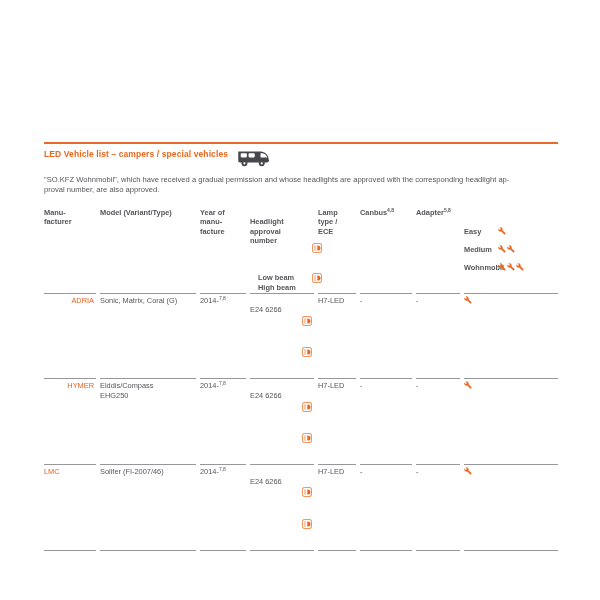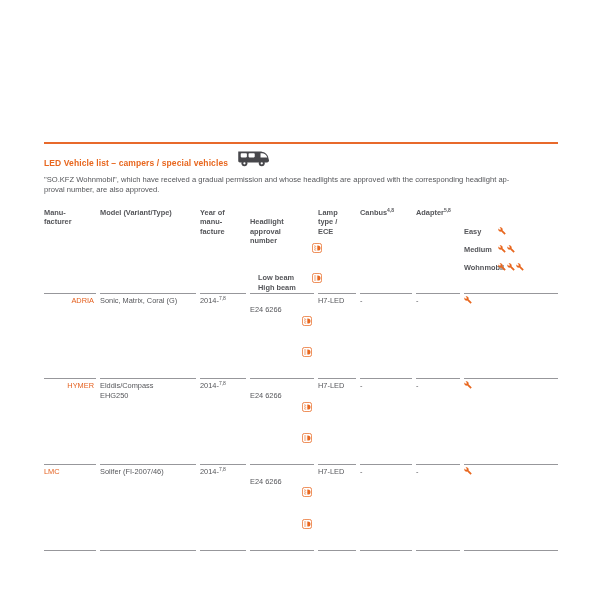--- a/index.html
+++ b/index.html
@@ -2,21 +2,21 @@
 <html><head>
 <meta charset="utf-8">
 <style>
   * { margin:0; padding:0; box-sizing:border-box; }
   html,body { width:600px; height:600px; background:#ffffff; font-family:"Liberation Sans", sans-serif; }
   #page { position:relative; width:600px; height:600px; background:#fff; overflow:hidden; }
   #content { position:absolute; left:44px; top:142px; width:514px; }
 
   .top-rule { border-top:2px solid #e8692b; width:100%; }
 
-  .title-row { display:flex; align-items:flex-end; margin-top:5px; }
+  .title-row { display:flex; align-items:flex-start; margin-top:5px; }
   .doc-title { color:#e8671f; font-size:8.5px; font-weight:bold; letter-spacing:.1px; }
   .van-icon { margin-left:9px; width:33px; height:19px; flex:0 0 auto; }
 
   .intro { margin-top:7px; color:#55565a; font-size:7.6px; line-height:1.32; white-space:pre-line; width:514px; }
 
   .tbl { display:grid; grid-template-columns:52px 96px 46px 64px 38px 52px 44px 94px; column-gap:4px; margin-top:11px; color:#55565a; font-size:7.4px; }
   .row { display:contents; }
   .cell { padding:2px 2px 2px 0; }
   .hcell { font-weight:bold; white-space:pre-line; line-height:1.25; min-height:60px; padding-bottom:2px; position:relative; }
   .dcell { border-top:1px solid #97979b; min-height:26px; line-height:1.3; white-space:pre-line; }

